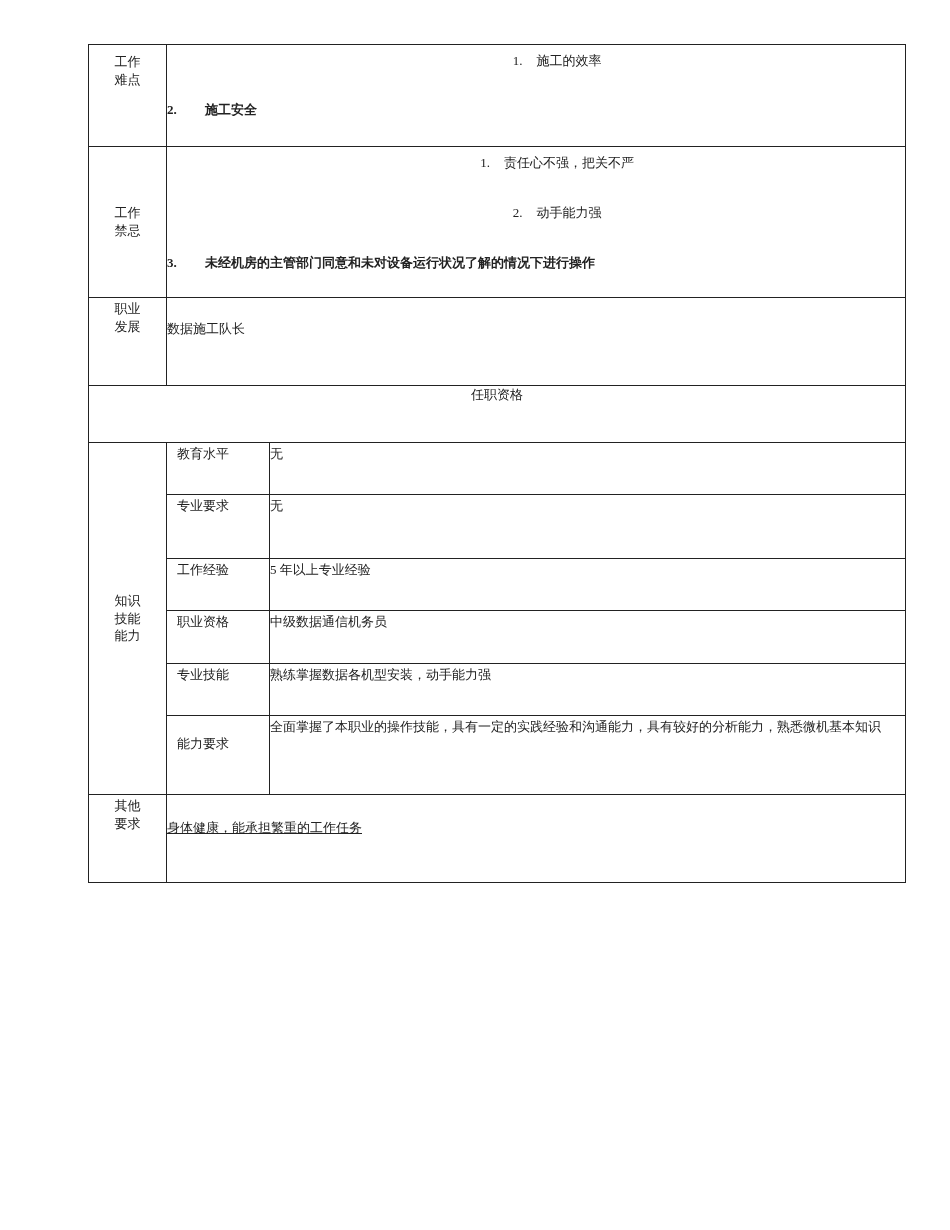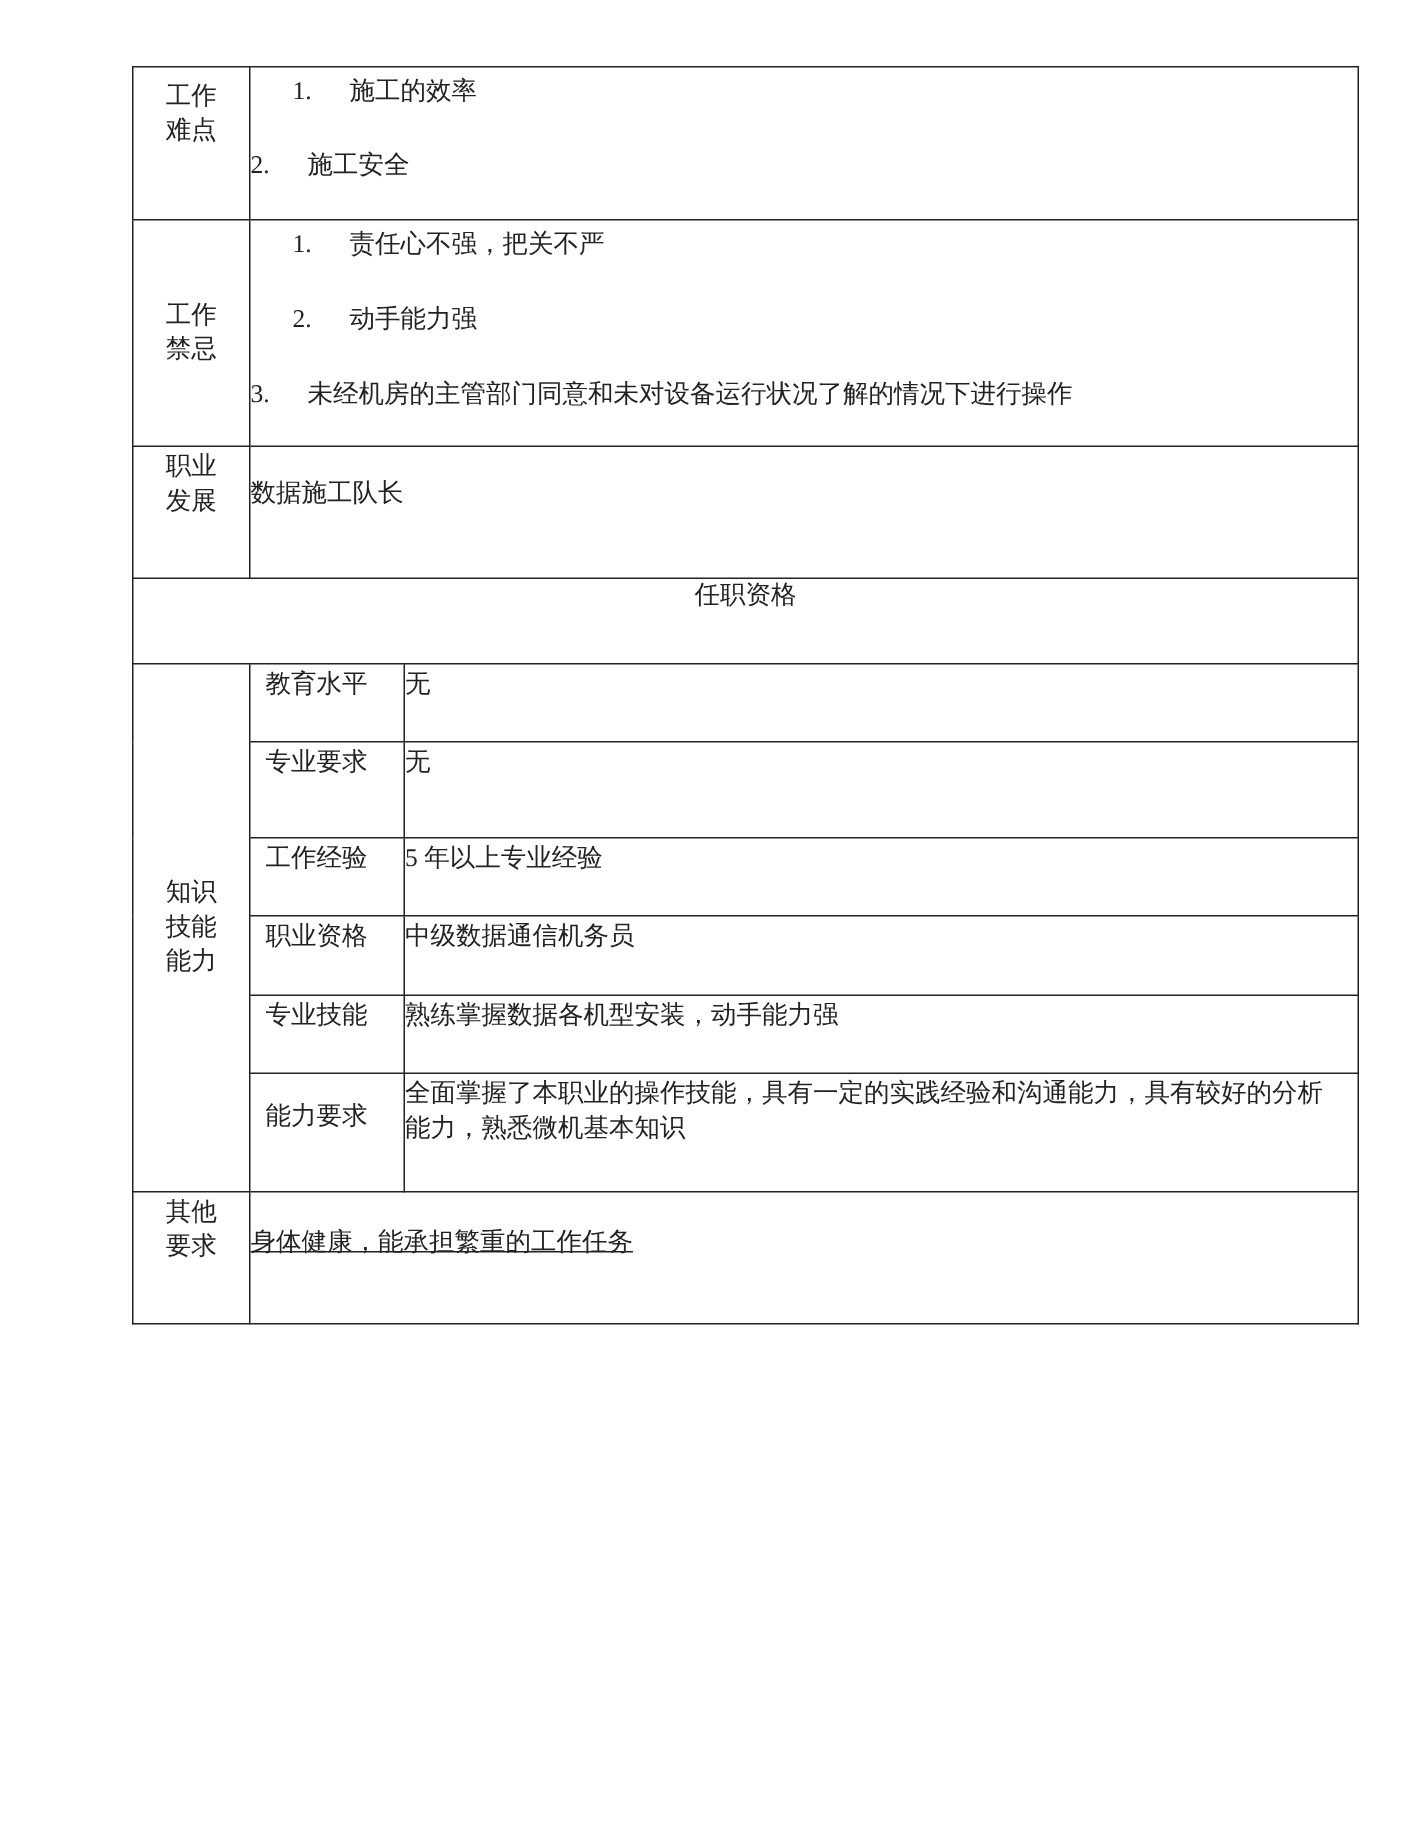--- a/index.html
+++ b/index.html
@@ -19,21 +19,21 @@
       left: 88px;
       top: 44px;
       width: 818px;
       border-collapse: collapse;
       table-layout: fixed;
     }
     table.doc td {
       border: 1.6px solid #222;
       vertical-align: top;
       padding: 0;
-      font-size: 17px;
+      font-size: 13px;
       line-height: 1.35;
     }
     .col-a { width: 78px; }
     .col-b { width: 103px; }
     .col-c { width: auto; }
     td.sec-label {
       text-align: center;
       vertical-align: top;
       font-size: 21px;
       line-height: 32px;
@@ -43,23 +43,23 @@
       vertical-align: middle;
       padding-top: 0 !important;
     }
     .list-line {
       position: relative;
       height: 50px;
       line-height: 32px;
       white-space: nowrap;
     }
     .list-line .num { display: inline-block; }
-    .indent1 { padding-left: 28px; }
+    .indent1 { padding-left: 28px; text-align: center; }
     .indent1 .num { width: 38px; }
-    .indent0 { padding-left: 0; }
+    .indent0 { padding-left: 0; font-weight: bold; }
     .indent0 .num { width: 38px; }
     .plain-text {
       padding-top: 15px;
       line-height: 32px;
     }
     td.heading {
       text-align: center;
       font-size: 21px;
       height: 55px;
       line-height: 34px;

